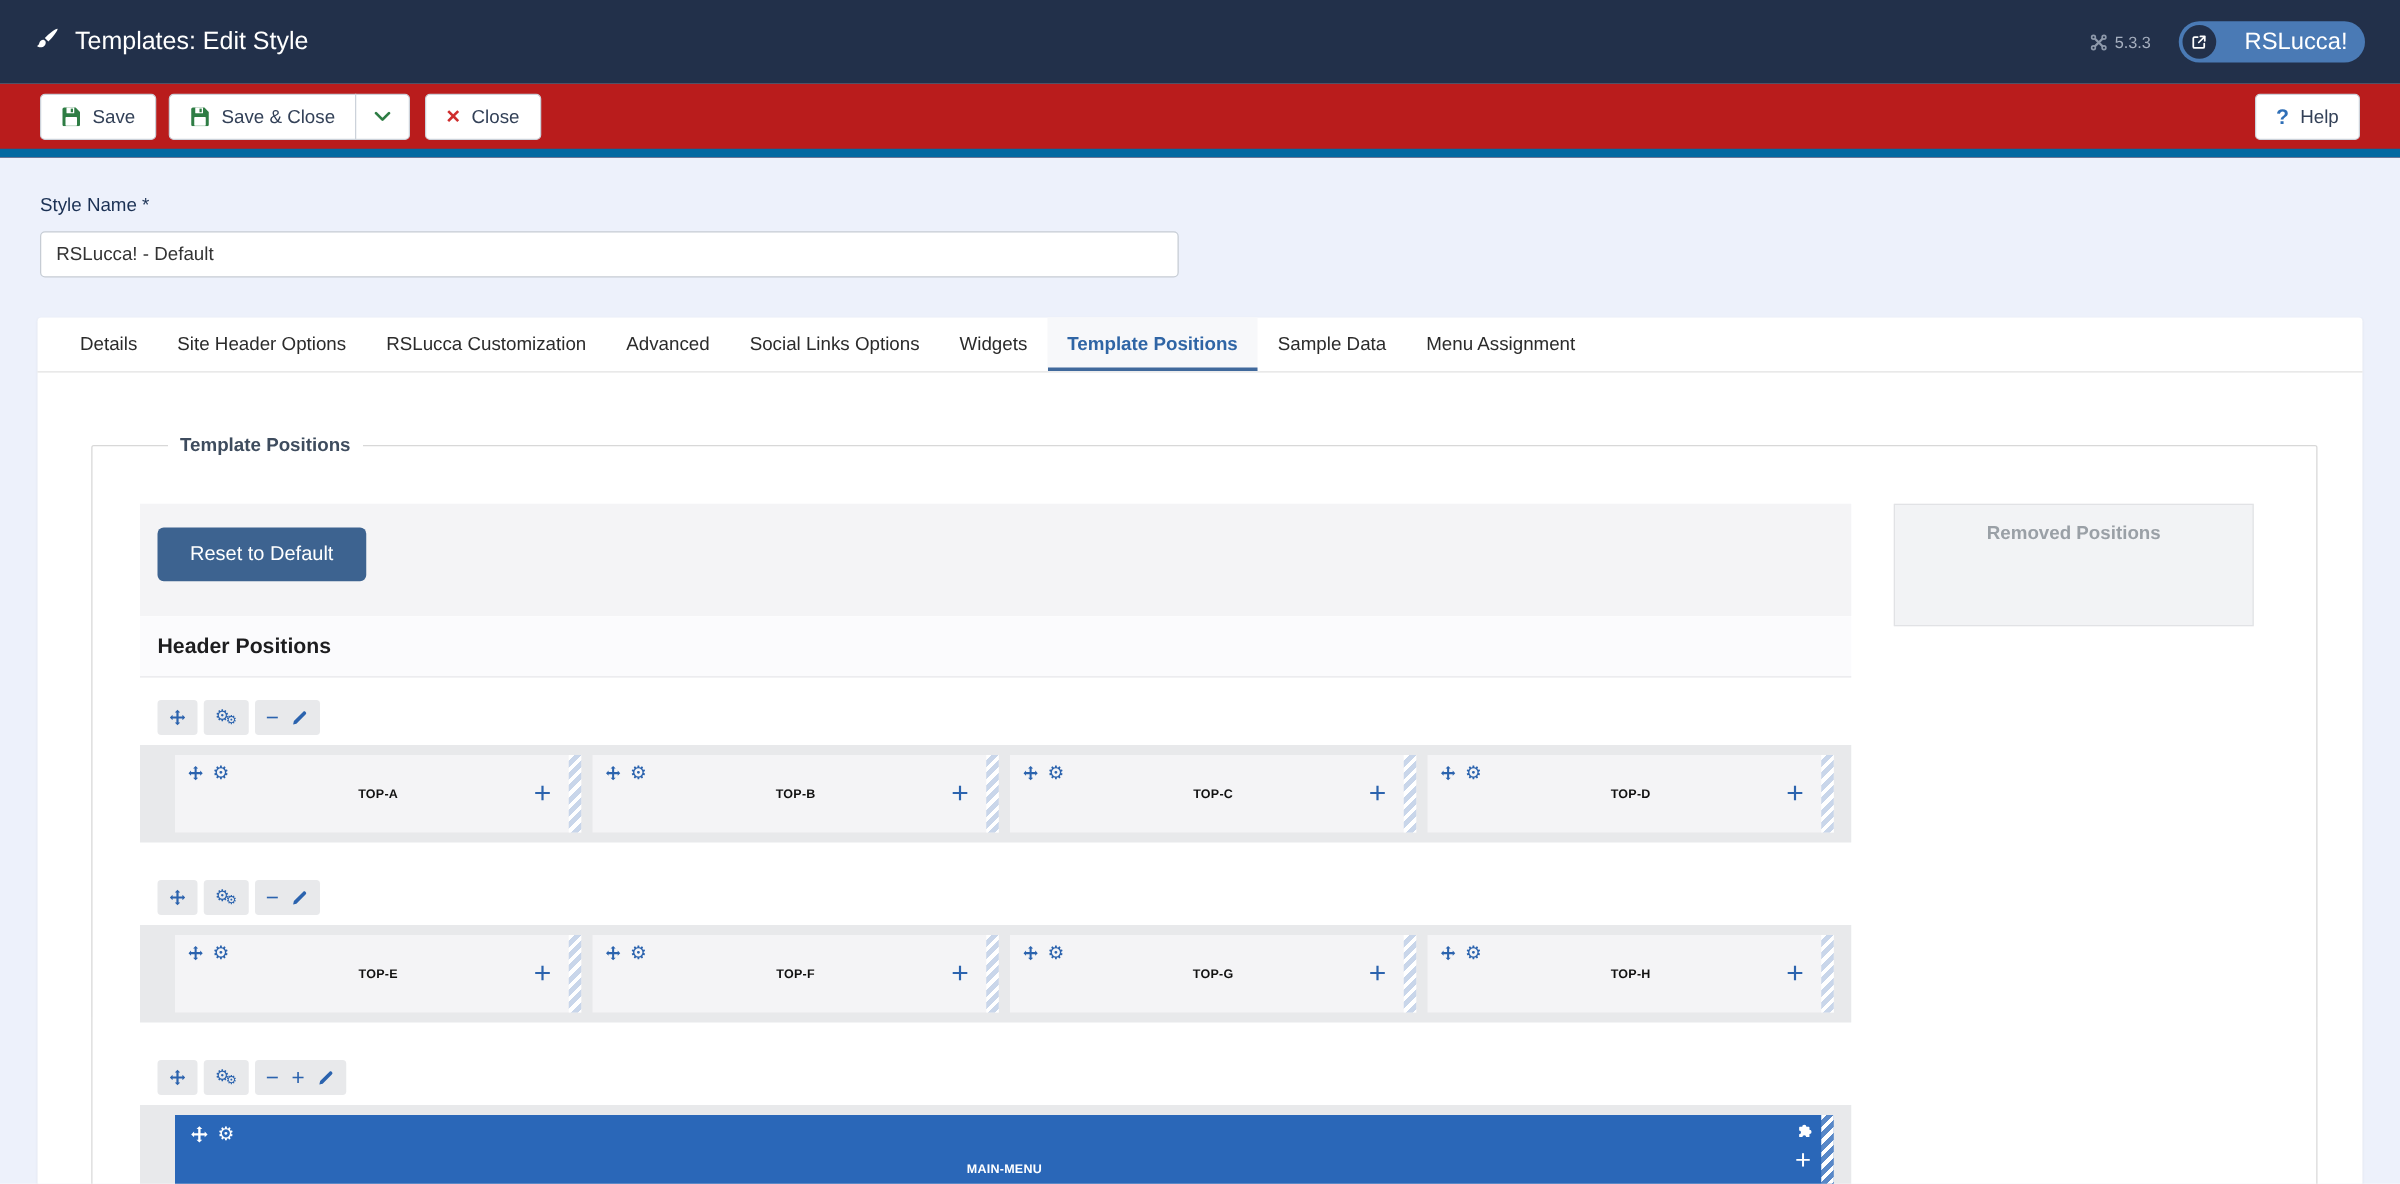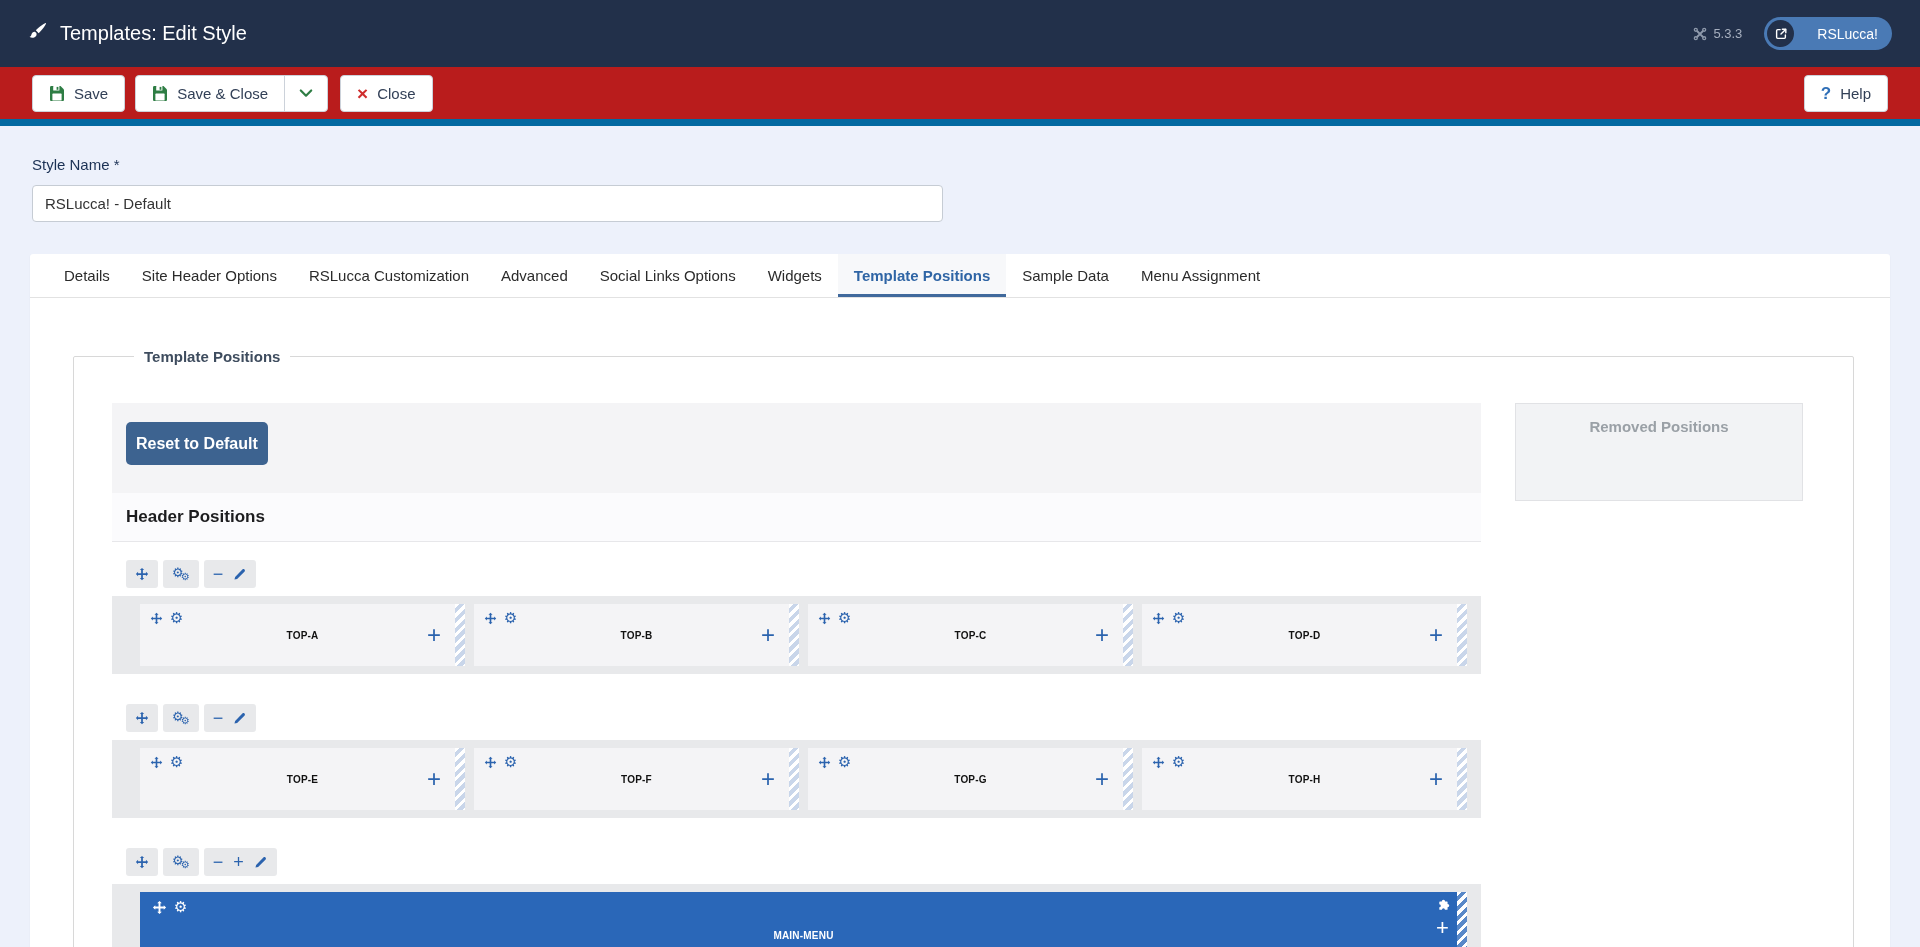--- a/index.html
+++ b/index.html
@@ -28,21 +28,21 @@
   .nav-right { margin-left: auto; display: flex; align-items: center; gap: 22px; }
   .version-wrap { display: flex; align-items: center; gap: 6px; color: #a6afbf; font-size: 13px; }
   .user-pill {
     display: flex; align-items: center; gap: 9px; background: #4a7ab5;
     border-radius: 17px; height: 33px; padding: 3px 14px 3px 3px; cursor: pointer;
   }
   .user-pill .circle {
     width: 27px; height: 27px; border-radius: 50%; background: #22304a;
     display: flex; align-items: center; justify-content: center;
   }
-  .user-pill .uname { color: #fff; font-size: 14px; padding-left: 14px; }
+  .user-pill .uname { color: #fff; font-size: 19px; padding-left: 14px; }
 
   
   .toolbar {
     height: 59px; background: #b91c1c; border-bottom: 7px solid #0369a1;
     display: flex; align-items: center; padding: 0 32px;
   }
   .btn {
     display: inline-flex; align-items: center; justify-content: center; gap: 9px;
     height: 37px; padding: 0 16px; background: #fff; border: 1px solid #ccd2da;
     border-radius: 4px; font-size: 15px; color: #324057; cursor: pointer;
@@ -89,21 +89,21 @@
   fieldset.positions-fieldset legend {
     margin-left: 22px; padding: 0 10px; font-size: 15px; font-weight: bold; color: #3e4c5e;
   }
   .positions-layout { display: flex; gap: 34px; margin-top: 18px; }
   .left-col { flex: 1; }
   .right-col { width: 288px; flex-shrink: 0; }
 
   .reset-strip { background: #f4f4f6; padding: 19px 14px 28px; }
   .btn-reset {
     background: #3d6390; color: #fff; border: none; border-radius: 5px;
-    height: 43px; padding: 0 10px; font-size: 16px; cursor: pointer; font-family: inherit; font-weight: bold;
+    height: 43px; padding: 0 26px; font-size: 16px; cursor: pointer; font-family: inherit;
   }
   .section-strip { background: #fbfbfd; padding: 14px 14px; border-bottom: 1px solid #e7e7ea; }
   .section-heading { font-size: 17px; font-weight: bold; color: #1d1d1f; }
 
   .rows-wrap { padding-top: 18px; }
   .pos-row { margin-bottom: 30px; }
   .row-controls { display: flex; gap: 5px; margin: 0 0 8px 14px; }
   .ctrl-btn {
     background: #e8e9eb; border: none; border-radius: 3px; height: 28px;
     min-width: 31px; display: inline-flex; align-items: center; justify-content: center;

